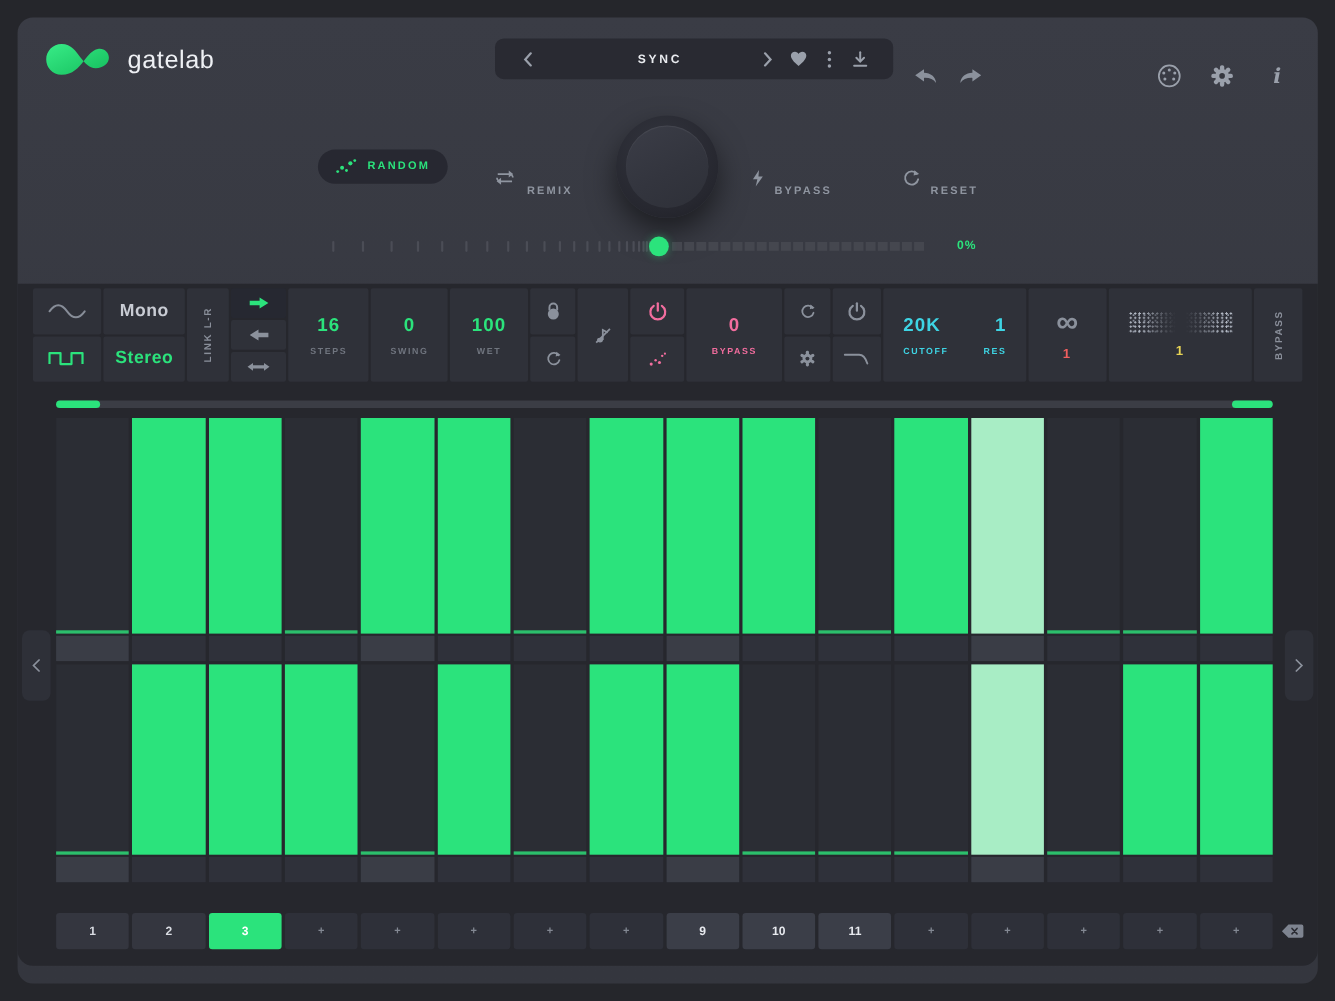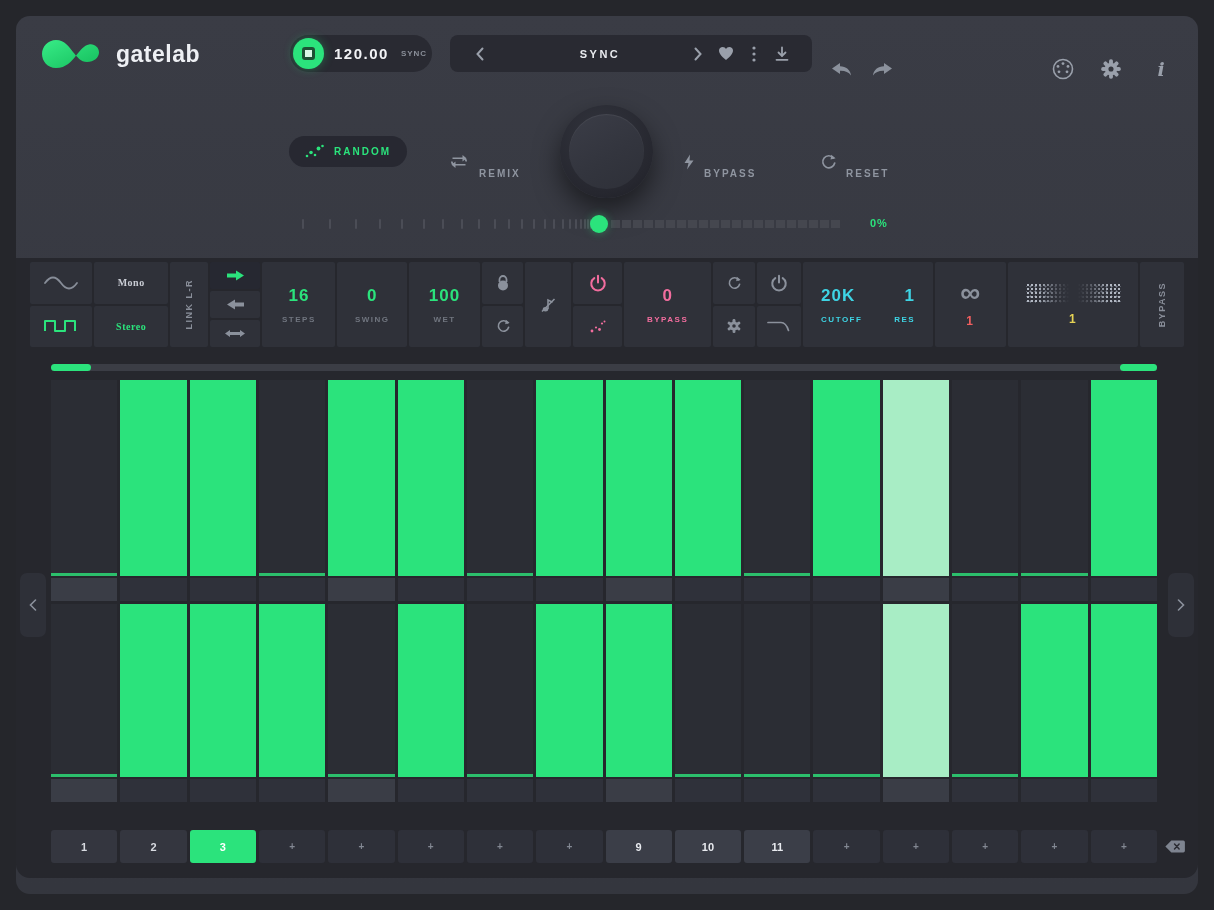--- a/index.html
+++ b/index.html
@@ -4,21 +4,21 @@
 <style>
   * { margin:0; padding:0; box-sizing:border-box; }
   html,body { width:1214px; height:910px; }
   body { background:#25262b; font-family:"Liberation Sans", sans-serif; overflow:hidden; position:relative; }
 
   .panel { position:absolute; inset:16px; border-radius:14px;
            background:linear-gradient(180deg,#3a3c45 0%, #35373f 60%, #34363e 100%); }
 
   
   .logo { position:absolute; left:24px; top:20px; display:flex; align-items:center; gap:12px; }
-  .logo-text { color:#eef0f4; font-size:23px; font-weight:700; letter-spacing:.5px; }
+  .logo-text { color:#eef0f4; font-size:23px; font-weight:400; letter-spacing:.5px; }
 
   .pill { position:absolute; background:#292a32; display:flex; align-items:center; }
   .transport { left:274px; top:19px; width:142px; height:37px; border-radius:19px; padding:3px; gap:10px; }
   .stop-btn { width:31px; height:31px; border-radius:50%; background:#2be37c; display:flex; align-items:center; justify-content:center; box-shadow:0 0 10px rgba(43,227,124,.35); }
   .stop-square { width:13px; height:13px; border-radius:3px; background:#d9f6e6; border:3px solid #1d5034; }
   .bpm { color:#f2f3f6; font-size:15px; font-weight:bold; letter-spacing:1.5px; }
   .sync { color:#8a8f99; font-size:8px; font-weight:bold; letter-spacing:1px; margin-left:2px; }
 
   .preset { left:434px; top:19px; width:362px; height:37px; border-radius:8px; padding:0 16px; }
   .preset-name { position:absolute; left:70px; width:160px; text-align:center; color:#e9ebef; font-size:11px; font-weight:bold; letter-spacing:2.5px; }
@@ -64,21 +64,21 @@
   .cell.sel-dark { background:#262831; }
   .w35{flex:35 0 0}.w38{flex:38 0 0}.w40{flex:40 0 0}.w41{flex:41 0 0}.w42{flex:42 0 0}
   .w45{flex:45 0 0}.w46{flex:46 0 0}.w57{flex:57 0 0}.w61{flex:61 0 0}.w64{flex:64 0 0}
   .w65{flex:65 0 0}.w66{flex:66 0 0}.w67{flex:67 0 0}.w68{flex:68 0 0}.w80{flex:80 0 0}
   .w119{flex:119 0 0}.w120{flex:120 0 0}
 
   .val { font-size:17px; font-weight:bold; letter-spacing:1px; color:#2be37c; }
   .lbl { font-size:8px; font-weight:bold; letter-spacing:1.5px; color:#70757f; margin-top:9px; }
   .pink { color:#f26d9e !important; } .cyan { color:#3ed4e4 !important; }
   .red { color:#f15f5f !important; } .yellow { color:#e6d355 !important; }
-  .txt-s { font-size:10px; font-weight:bold; letter-spacing:.5px; color:#c9ccd4;font-family:Liberation Serif, serif; }
+  .txt-s { font-size:16px; font-weight:bold; letter-spacing:.5px; color:#c9ccd4; }
   .green-t { color:#2be37c; }
   .vert { writing-mode:vertical-rl; transform:rotate(180deg); font-size:9px; font-weight:bold; letter-spacing:1.5px; color:#8a8f9a; }
 
   .filter-grid { display:grid; grid-template-columns:58px 36px; align-items:center; justify-content:center; }
   .filter-grid .val { text-align:left; } .filter-grid .r { text-align:right; }
   .filter-grid .lbl { margin-top:9px; }
   .inf { font-size:28px; color:#8b919c; line-height:22px; font-weight:bold; }
 
   .noise-wrap { display:flex; gap:7px; margin-bottom:4px; }
   .noise { width:44px; height:21px; border-radius:2px;
@@ -133,27 +133,20 @@
           <linearGradient id="lg" x1="0" y1="0" x2="1" y2="1">
         <stop offset="0" stop-color="#38ec87"></stop>
             <stop offset="1" stop-color="#14bd5c"></stop>
           </linearGradient>
         </defs>
       <path fill="url(#lg)" d="M16 4 C25 4 29 11 33 16 C37 21 41 26 47 26 C54 26 59 21.5 59 16.5 C59 11.5 54.5 7.5 49 8.5 C44 9.5 40.5 14 36.5 19 C31.5 25.5 26 32 16 32 C7.5 32 2 25 2 18 C2 10.5 8 4 16 4 Z"></path>
     </svg>
     <span class="logo-text">gatelab</span>
   </div>
 
-  <div class="pill transport">
-    <div class="stop-btn">
-      <div class="stop-square"></div>
-    </div>
-    <span class="bpm">120.00</span>
-    <span class="sync">SYNC</span>
-  </div>
 
   <div class="pill preset">
     <div class="pi">
       <svg width="10" height="14" viewBox="0 0 10 14">
         <path d="M7.5 1.5 L2.5 7 L7.5 12.5" fill="none" stroke="#9aa0ab" stroke-width="2" stroke-linecap="round"></path>
         </svg>
     </div>
     <span class="preset-name">SYNC</span>
     <div class="spread"></div>
     <div class="pi">

